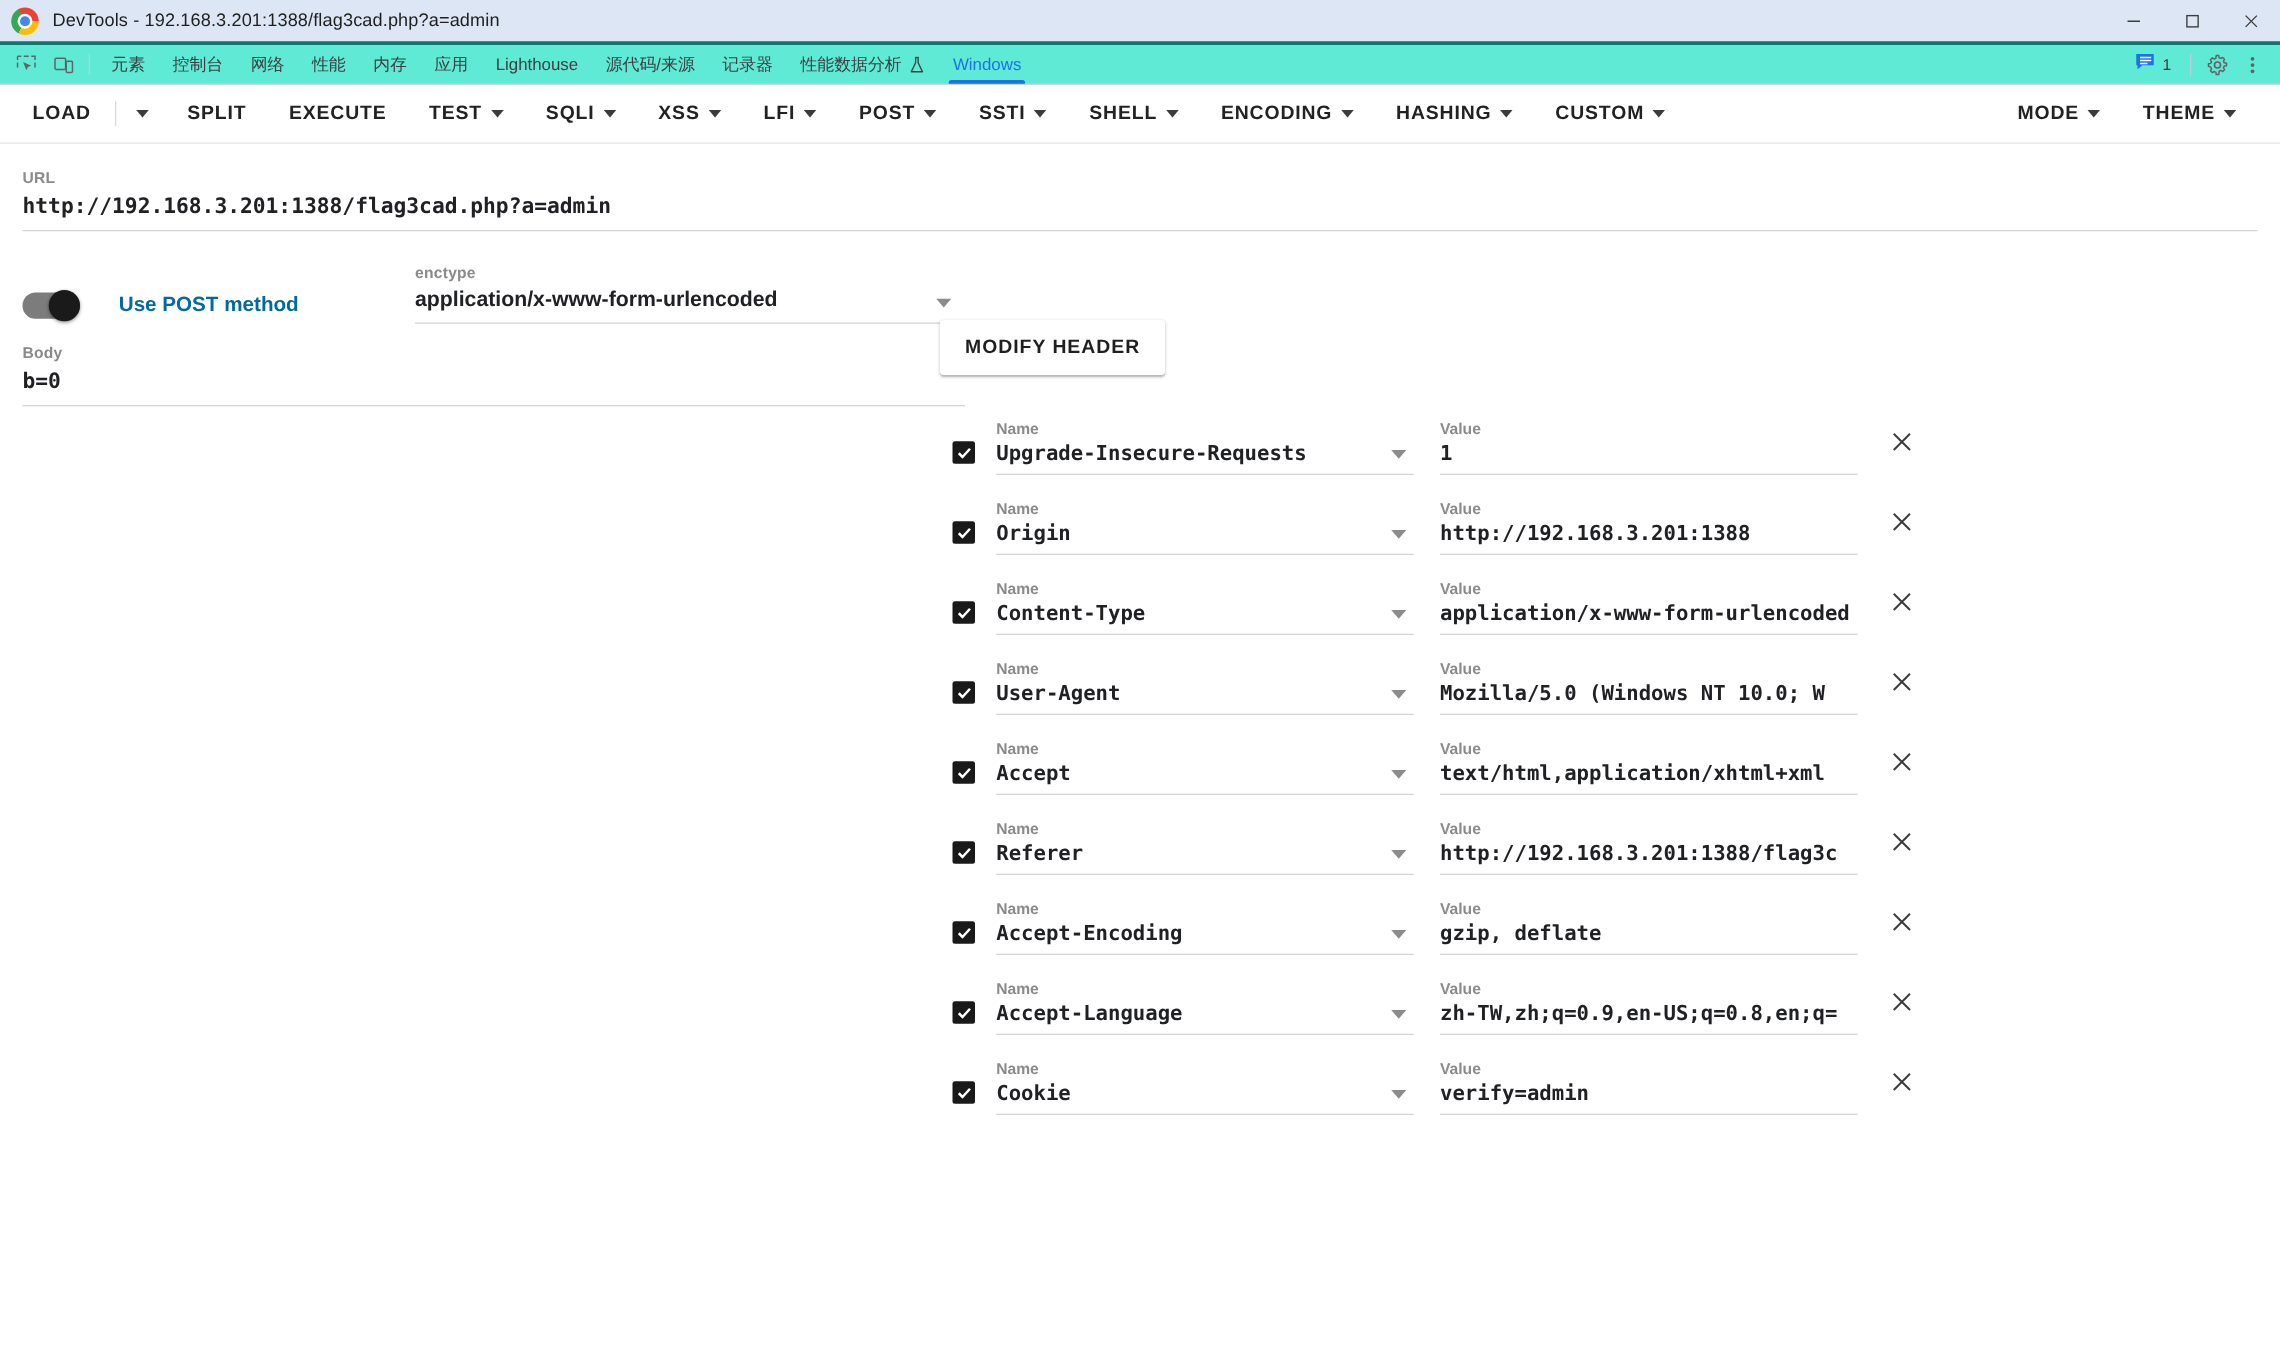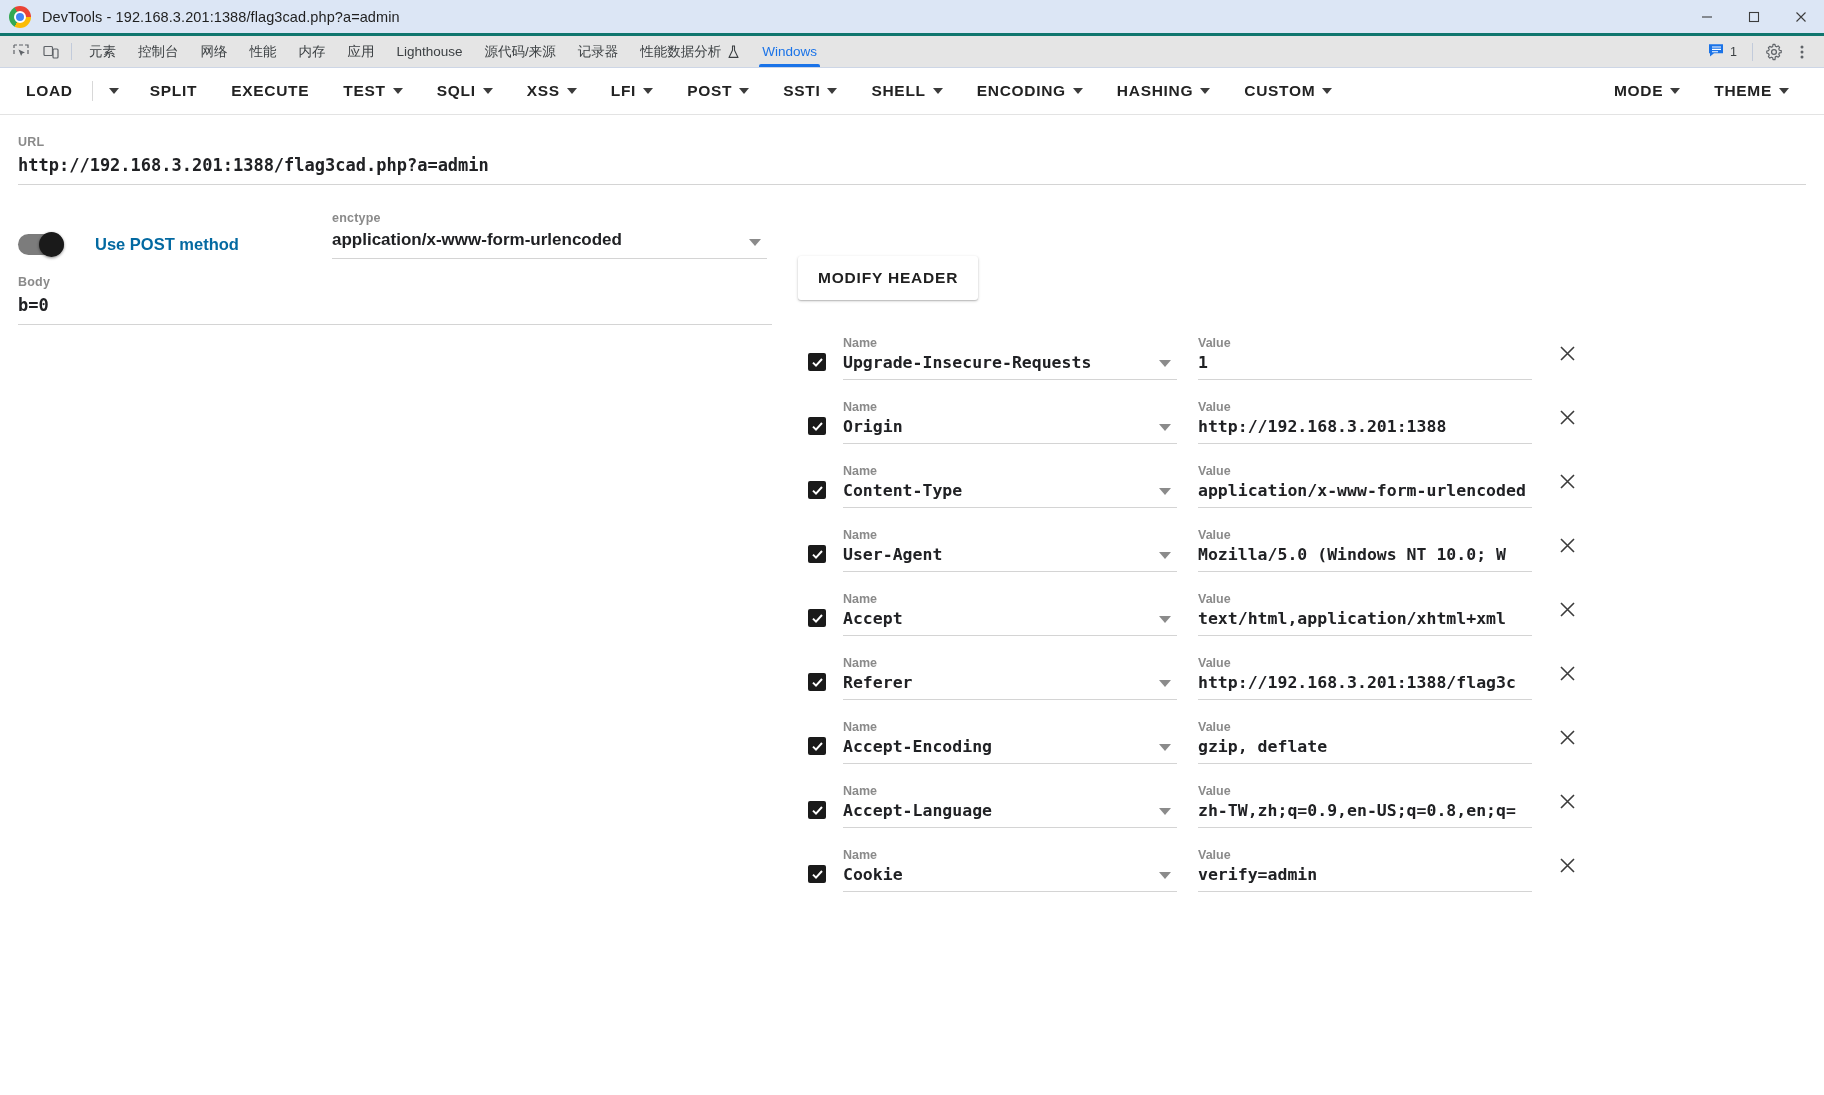--- a/index.html
+++ b/index.html
@@ -34,21 +34,21 @@
   .tb-spacer { flex: 1; }
   .win-btn {
     width: 47px; height: 36px; display: flex; align-items: center; justify-content: center;
     color: #3c3c3c;
   }
   .win-btn svg { display: block; }
 
   
   .tabstrip {
     height: 32px; min-height: 32px;
-    background: #e5e5e5;
+    background: #5eead4;
     display: flex; align-items: stretch;
     border-bottom: 1px solid #cdd6e6;
     position: relative;
   }
   .tool-icon {
     width: 30px; display: flex; align-items: center; justify-content: center;
     color: #5f6368;
   }
   .tool-icon:first-child { margin-left: 6px; }
   .tab-div {
@@ -118,21 +118,21 @@
     white-space: nowrap; overflow: hidden;
   }
   .sel-caret {
     width: 0; height: 0; border-left: 6px solid transparent; border-right: 6px solid transparent;
     border-top: 7px solid #8b8b8b; margin: 0 6px 12px 8px; flex: none;
   }
 
   .body-wrap { padding: 16px 18px 0 18px; width: 790px; }
 
   
-  .headers-col { position: absolute; left: 794px; top: 188px; width: 1020px; }
+  .headers-col { position: absolute; left: 748px; top: 188px; width: 1020px; }
   .modify-btn {
     display: inline-block; background: #fff; border-radius: 3px;
     box-shadow: 0 1px 3px rgba(0,0,0,.22), 0 1px 1px rgba(0,0,0,.12);
     font-size: 15.5px; letter-spacing: .8px; color: #1f1f1f;
     padding: 13px 20px; margin-left: 4px;
   }
   .hdr-list { margin-top: 16px; }
   .hdr-row { display: flex; align-items: flex-end; height: 64px; }
   .chk {
     width: 18px; height: 18px; background: #1a1a1a; border-radius: 2px;

